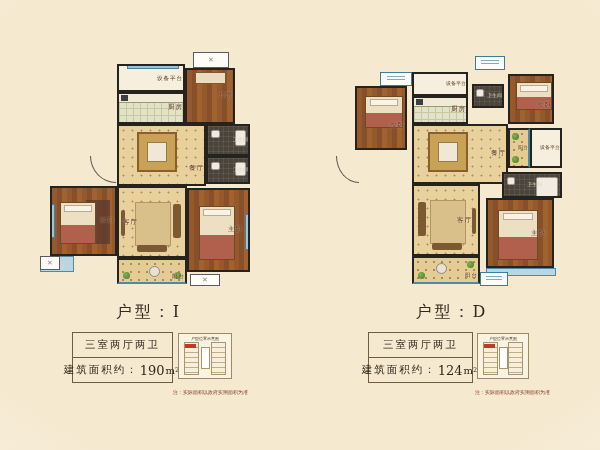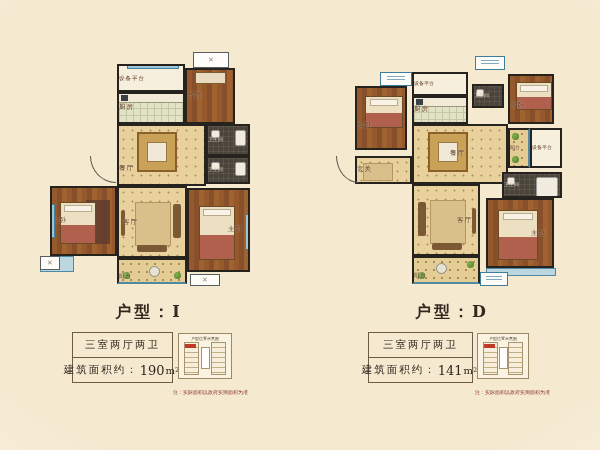--- a/index.html
+++ b/index.html
@@ -3,21 +3,21 @@
 <meta charset="utf-8">
 <style>
   html,body{margin:0;padding:0}
   body{
     width:600px;height:450px;position:relative;overflow:hidden;
     font-family:"DejaVu Sans",sans-serif;
     background:radial-gradient(ellipse 120% 120% at 50% 45%, #f5e9d0 52%, #f9f1e1 80%, #fffdf7 100%);
   }
   .plan{position:absolute}
   .room{position:absolute;box-sizing:border-box;border:2.5px solid #26231f;
-        display:flex;align-items:center;justify-content:flex-start;overflow:hidden}
+        display:flex;align-items:center;justify-content:flex-end;overflow:hidden}
   .rlabel{font-size:6.5px;color:#58331b;letter-spacing:1px;z-index:5;line-height:1.1;
           text-align:center;text-shadow:0 0 2px rgba(255,250,235,.75);white-space:nowrap}
   .sm .rlabel{font-size:5px;letter-spacing:0;white-space:normal}
   .dark .rlabel{color:#ddd5bf;text-shadow:none;font-size:5px;letter-spacing:0}
   
   .wood {background:repeating-linear-gradient(90deg,#96592b 0 5px,#87502a 5px 10px,#a0622f 10px 15px)}
   .tile{background-color:#e9d19d;background-image:radial-gradient(circle,#aa8e57 .8px,transparent 1.2px);background-size:9px 9px}
   .kitchen{background-color:#e2e3c6;background-image:linear-gradient(#c6c7a4 1px,transparent 1px),linear-gradient(90deg,#c6c7a4 1px,transparent 1px);background-size:7px 7px}
   .light{background:#f6efdd}
   .dark{background-color:#4a443a;background-image:linear-gradient(rgba(255,255,255,.07) 1px,transparent 1px),linear-gradient(90deg,rgba(255,255,255,.07) 1px,transparent 1px);background-size:5px 5px}
@@ -41,21 +41,21 @@
   .fixture{position:absolute;background:#f2ece0;border:.5px solid #999;border-radius:2px;z-index:2}
   .counter{position:absolute;left:0;right:0;top:0;height:8px;background:#f0ead6;border-bottom:1px solid #9a9a7a;z-index:2}
   .stove{position:absolute;left:2px;top:1px;width:7px;height:6px;background:#3a3f44;z-index:3}
   .desk{position:absolute;left:18%;top:2px;width:62%;height:10px;background:#e9dcc0;border:.5px solid #7a5a30;z-index:2}
   .plant{position:absolute;width:7px;height:7px;border-radius:50%;background:radial-gradient(circle at 35% 35%,#82b14d,#4c7a2a);z-index:3}
   .btable{position:absolute;width:9px;height:9px;border-radius:50%;background:#e8e2d0;border:1px solid #888;z-index:2}
   .arc{position:absolute;border:1px solid #5a554d;border-top:none;border-right:none;border-radius:0 0 0 100%;z-index:1}
   .sill{position:absolute;background:#bcd6e0;border:1px solid #4f89a3;z-index:1}
   
   .plan-title{position:absolute;text-align:center;font-family:"DejaVu Serif","Liberation Serif",serif;
-              font-weight:bold;font-size:16px;color:#33281e;letter-spacing:3px}
+              font-weight:normal;font-size:16px;color:#33281e;letter-spacing:3px}
   .info-box{position:absolute;box-sizing:border-box;border:1px solid #6d5c48;display:flex;flex-direction:column}
   .info-cell{flex:1;display:flex;align-items:center;justify-content:center;
              font-family:"DejaVu Serif","Liberation Serif",serif;font-weight:normal;color:#33281e;
              font-size:10.5px;letter-spacing:2px;white-space:nowrap}
   .info-cell + .info-cell{border-top:1px solid #6d5c48}
   .info-cell .num{font-size:13px;letter-spacing:0;margin:0 1px}
   .info-cell .unit{font-size:10px;letter-spacing:0}
   .info-cell sup{font-size:6.5px}
   
   .keyplan{position:absolute;box-sizing:border-box;border:1px solid #9b8a68;background:#faf3e2;padding:2px 2px 1px}
@@ -199,24 +199,20 @@
     <span class="rlabel">设备平台</span>
   </div>
 
   <div class="room tile" style="left:74px;top:80px;width:96px;height:60px">
     <div class="dtable" style="left:14px;top:6px;width:36px;height:36px">
         <i></i>
       </div>
     <span class="rlabel" style="margin-left:36px">餐厅</span>
   </div>
 
-  <div class="room tile" style="left:17px;top:112px;width:57px;height:28px">
-    <div class="lrug" style="left:6px;top:5px;width:28px;height:16px"></div>
-    <span class="rlabel">玄关</span>
-  </div>
 
   <div class="room tile" style="left:74px;top:140px;width:68px;height:72px">
     <div class="lrug" style="left:16px;top:14px;width:34px;height:42px"></div>
     <div class="sofa" style="left:4px;top:16px;width:8px;height:34px"></div>
     <div class="sofa" style="left:18px;bottom:4px;width:30px;height:7px"></div>
     <div class="sofa" style="right:2px;top:22px;width:4px;height:26px"></div>
     <span class="rlabel" style="position:absolute;right:6px;top:46%">客厅</span>
   </div>
 
   <div class="room dark" style="left:164px;top:128px;width:60px;height:26px">
@@ -268,21 +264,21 @@
     <div class="kp-col"></div>
     <div class="kp-red"></div>
   </div>
 </div>
 <div class="note" style="left:173px;top:389px">注：实际面积以政府实测面积为准</div>
 
 <div class="info-box" style="left:368px;top:332px;width:105px;height:51px">
   <div class="info-cell">三室两厅两卫</div>
   <div class="info-cell">
     <span>建筑面积约：</span>
-      <span class="num">141</span>
+      <span class="num">124</span>
       <span class="unit">m</span>
       <sup>2</sup>
   </div>
 </div>
 
 <div class="keyplan" style="left:477px;top:333px;width:52px;height:46px">
   <div class="kp-title">户型位置示意图</div>
   <div class="kp-body">
     <div class="kp-col"></div>
     <div class="kp-core"></div>

